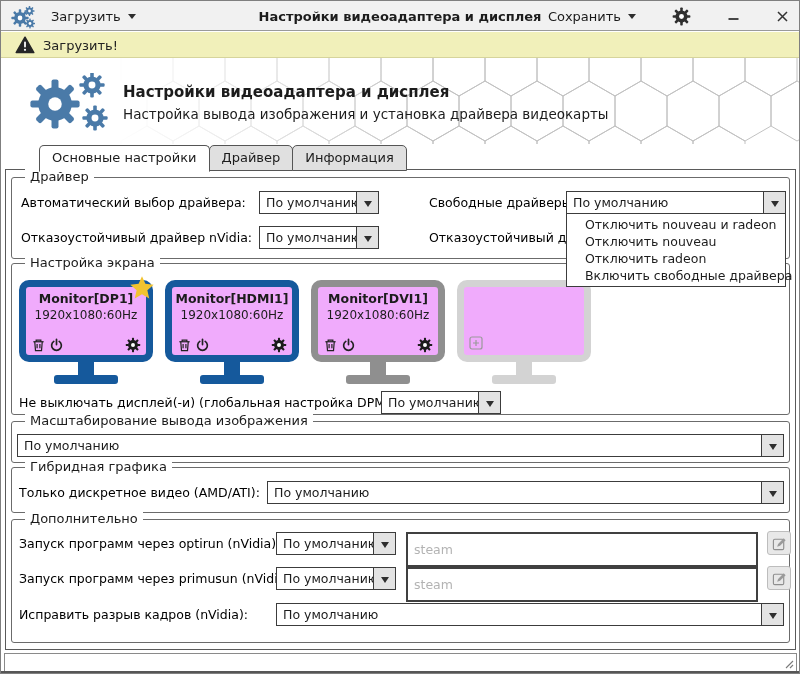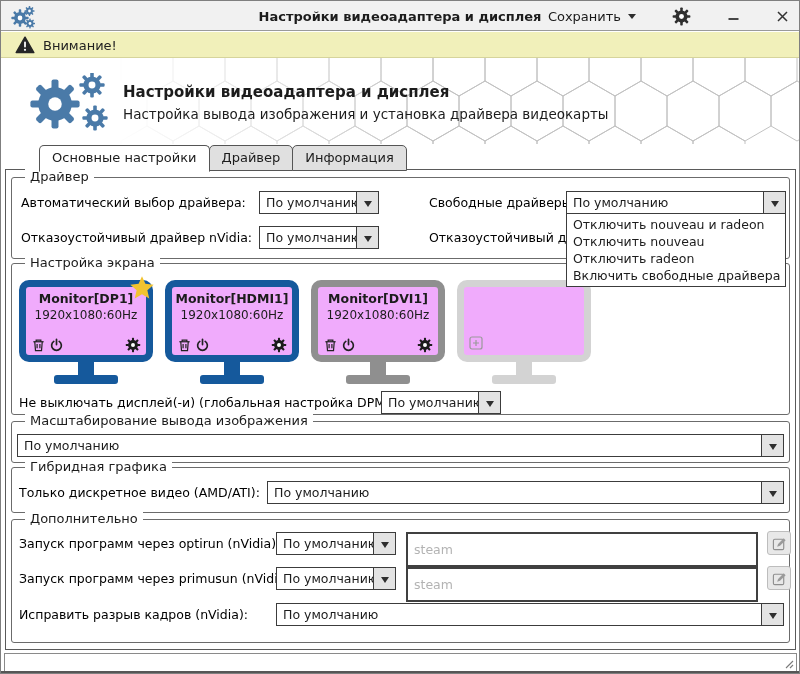--- a/index.html
+++ b/index.html
@@ -48,21 +48,21 @@
 
   .lbl { white-space:nowrap; font-size:12.5px; color:#000000; }
 
   
   .sel { height:23px; border:1px solid #3c3c3c; background:#fff; display:flex; box-sizing:border-box; }
   .sel-v { flex:1; padding:3px 6px 0 6px; font-size:12.5px; white-space:nowrap; overflow:hidden; }
   .sel-btn { width:21px; background:#e3e3e3; border-left:1px solid #3c3c3c; display:flex; align-items:center; justify-content:center; flex:none; }
   .tri { width:0; height:0; border:4.5px solid transparent; border-top:6px solid #2e2e2e; transform:translateY(3px); }
 
   
-  #free-list { left:565px; top:212px; width:220px; background:#fff; border:1px solid #3c3c3c; z-index:40; box-sizing:border-box; padding:2px 0; }
+  #free-list { left:565px; top:212px; width:220px; background:#fff; border:1px solid #3c3c3c; z-index:40; box-sizing:border-box; padding:2px 12px; }
   .opt { font-size:12.5px; padding:1px 6px; white-space:nowrap; }
 
   
   .mon { width:134px; }
   .mon-screen { width:134px; height:82px; border:7px solid #15599c; border-radius:10px; background:#f0abfc; box-sizing:border-box; position:relative; }
   .mon-name { text-align:center; font-weight:700; font-size:12.5px; margin-top:4px; white-space:nowrap; }
   .mon-res { text-align:center; font-size:12px; margin-top:2px; white-space:nowrap; }
   .mon-icons { position:absolute; left:5px; right:5px; bottom:2px; display:flex; align-items:center; }
   .mon-icons .grow { flex:1; }
   .mon-neck { width:16px; height:13px; background:#15599c; margin:0 auto; }
@@ -107,20 +107,24 @@
 </svg>
 
 <div id="window">
 
   <div id="titlebar" class="abs">
     <svg id="app-logo" class="abs" width="24" height="24" viewBox="0 0 24 24">
       <use href="#gear8" fill="#4a7aa8" transform="translate(9,13) scale(.72)"></use>
       <use href="#gear8" fill="#4a7aa8" transform="translate(18.5,6) scale(.42)"></use>
       <use href="#gear8" fill="#4a7aa8" transform="translate(19,18.5) scale(.42)"></use>
     </svg>
+    <div id="load-btn" class="abs tb-btn">
+      <span>Загрузить</span>
+      <span class="caret"></span>
+    </div>
     <div id="tb-title" class="abs">Настройки видеоадаптера и дисплея</div>
     <div id="tb-right" class="abs">
       <div class="tb-btn">
         <span>Сохранить</span>
         <span class="caret"></span>
       </div>
       <svg width="19" height="19" viewBox="0 0 19 19">
         <use href="#gear8" fill="#2f2f2f" transform="translate(9.5,9.5) scale(.74)"></use>
       </svg>
       <svg width="13" height="13" viewBox="0 0 13 13">
@@ -131,21 +135,21 @@
       </svg>
     </div>
   </div>
 
   <div id="warnbar" class="abs">
     <svg id="warn-icon" class="abs" width="20" height="18" viewBox="0 0 20 18">
       <path d="M10 1.2 L18.8 16.5 H1.2 Z" fill="#262626" stroke="#262626" stroke-width="1.5" stroke-linejoin="round"></path>
       <rect x="9.1" y="5.5" width="1.8" height="6" rx=".9" fill="#fff"></rect>
       <circle cx="10" cy="13.8" r="1.1" fill="#fff"></circle>
     </svg>
-    <div id="warn-label" class="abs">Внимание!</div>
+    <div id="warn-label" class="abs">Загрузить!</div>
   </div>
 
   <div id="header" class="abs">
     <svg id="hexes" class="abs" width="800" height="86">
       <use href="#hx" x="146" y="8"></use>
         <use href="#hx" x="198" y="8"></use>
         <use href="#hx" x="250" y="8"></use>
       <use href="#hx" x="302" y="8"></use>
         <use href="#hx" x="354" y="8"></use>
         <use href="#hx" x="406" y="8"></use>

